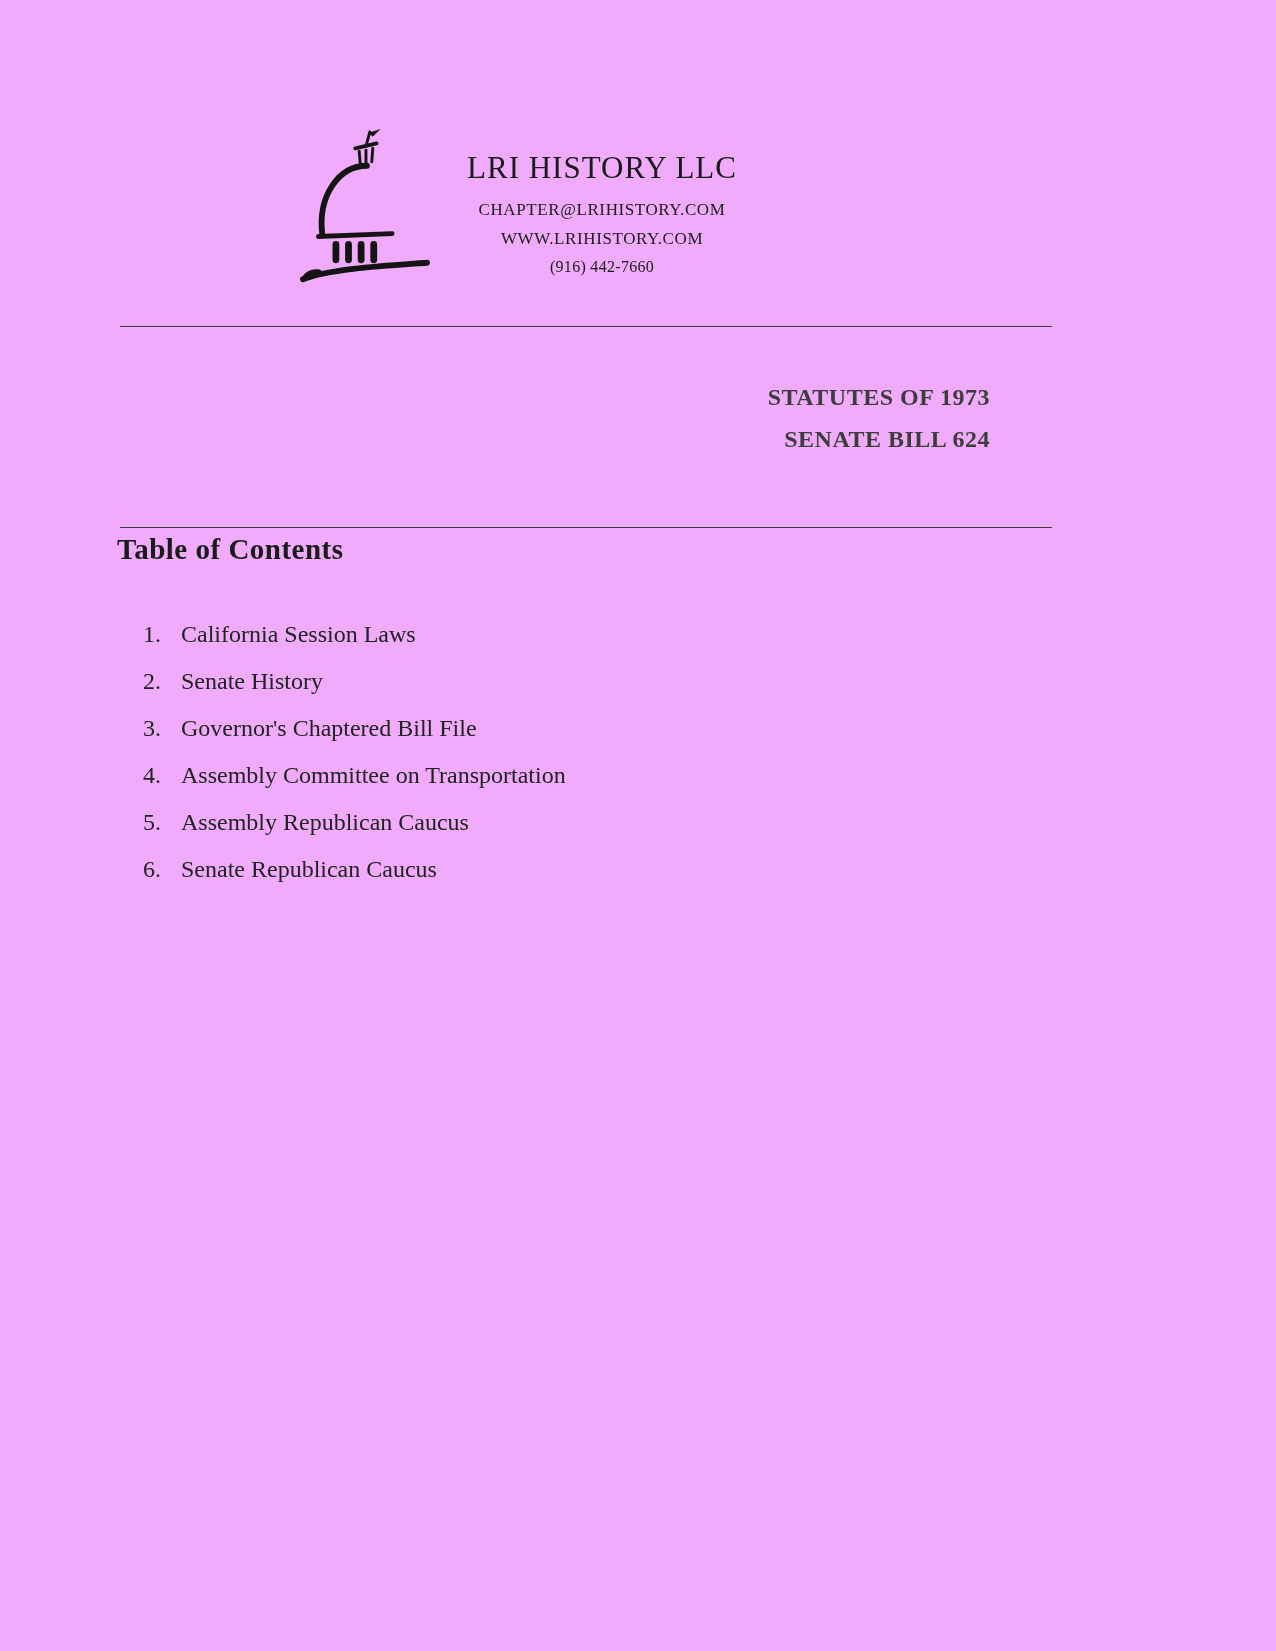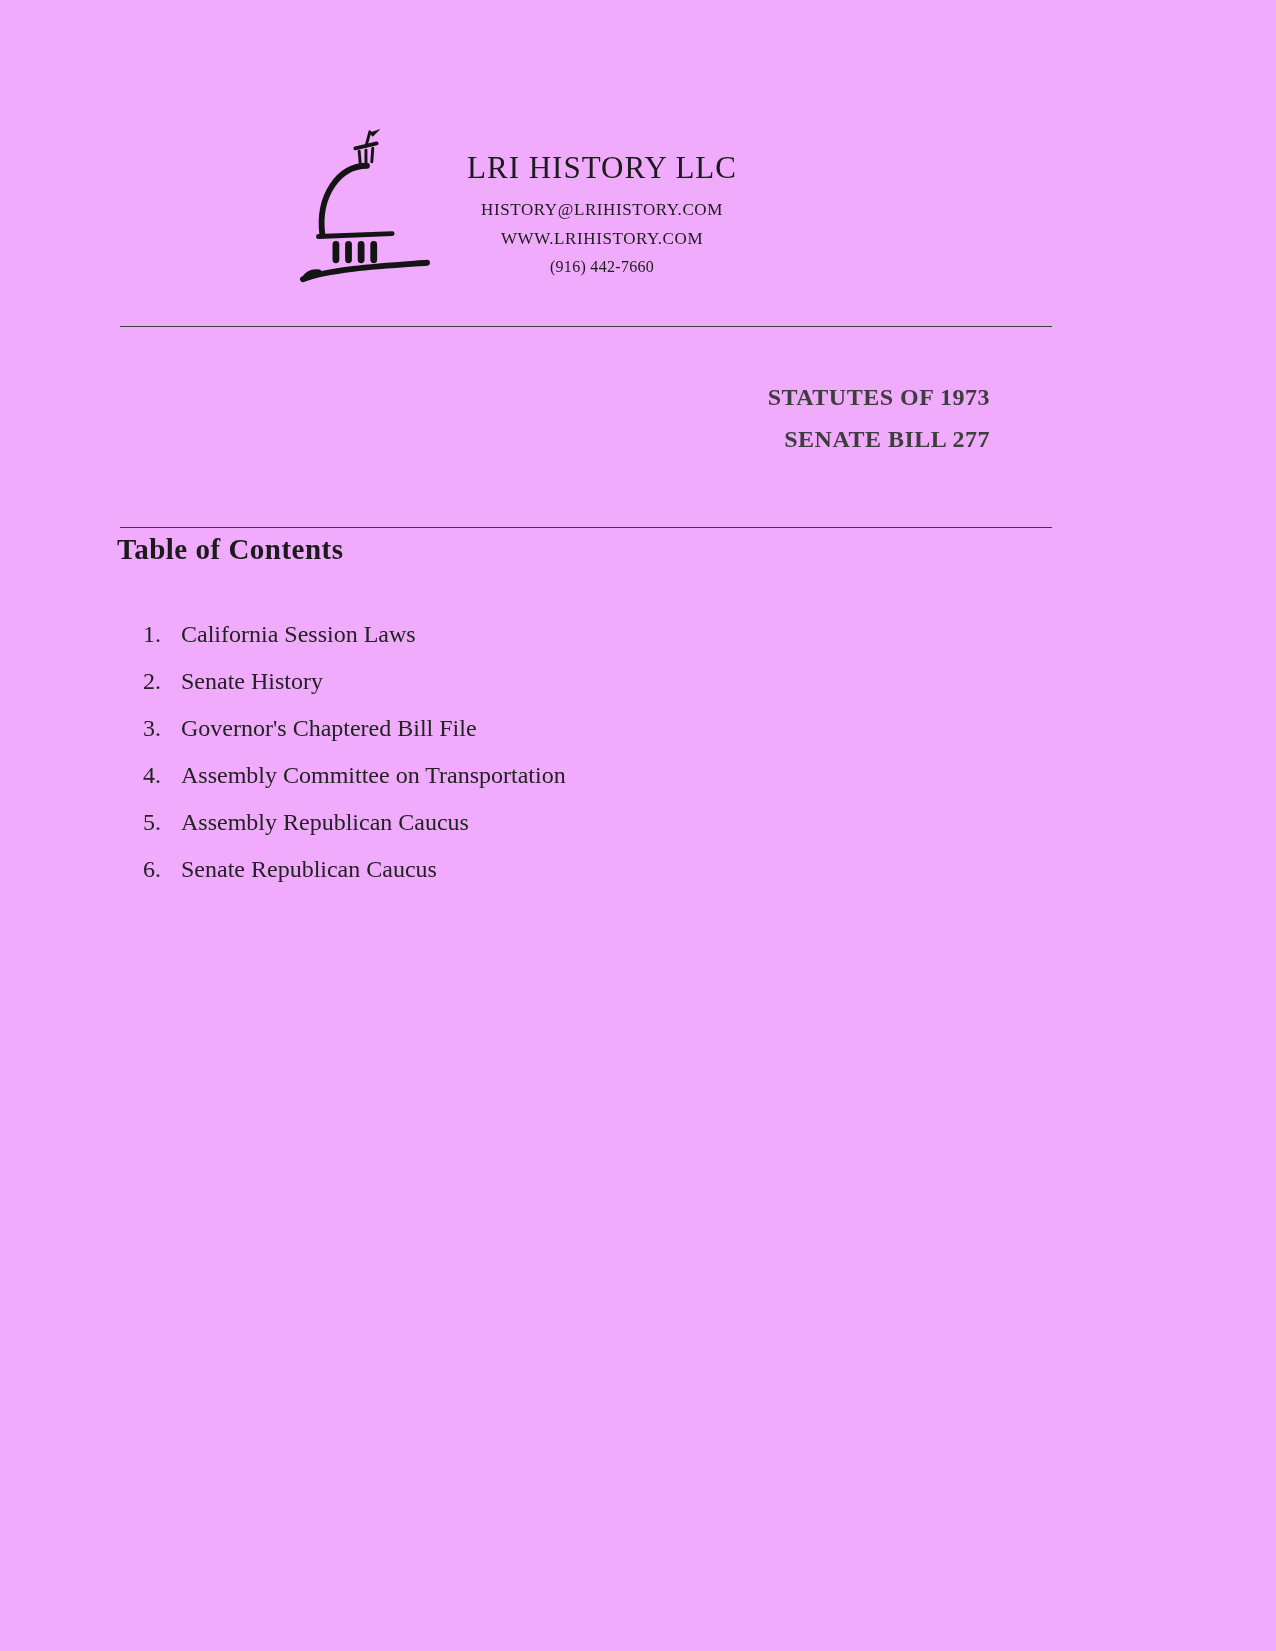--- a/index.html
+++ b/index.html
@@ -133,30 +133,30 @@
         <path d="M40 122 L40 138 M53 122 L53 138 M66 122 L66 138 M79 122 L79 138" stroke-width="7"></path>
 
         <path d="M6 158 C 34 147, 92 144, 134 141" stroke-width="6"></path>
         <path d="M6 158 C 10 151, 16 149, 23 150" stroke-width="4"></path>
       </g>
     </svg>
   </div>
 
   <div class="header-text">
     <div class="company-name">LRI HISTORY LLC</div>
-    <div class="contact-line">HISTORY@LRIHISTORY.COM</div>
+    <div class="contact-line">CHAPTER@LRIHISTORY.COM</div>
     <div class="contact-line">WWW.LRIHISTORY.COM</div>
     <div class="contact-phone">(916) 442-7660</div>
   </div>
 
   <div class="rule rule-top"></div>
 
   <div class="bill-info">
     <div class="bill-line">STATUTES OF 1973</div>
-    <div class="bill-line">SENATE BILL 277</div>
+    <div class="bill-line">SENATE BILL 624</div>
   </div>
 
   <div class="rule rule-mid"></div>
 
   <div class="toc-title">Table of Contents</div>
 
   <div class="toc-list">
     <div class="toc-item">
       <span class="toc-num">1.</span>
       <span class="toc-label">California Session Laws</span>

